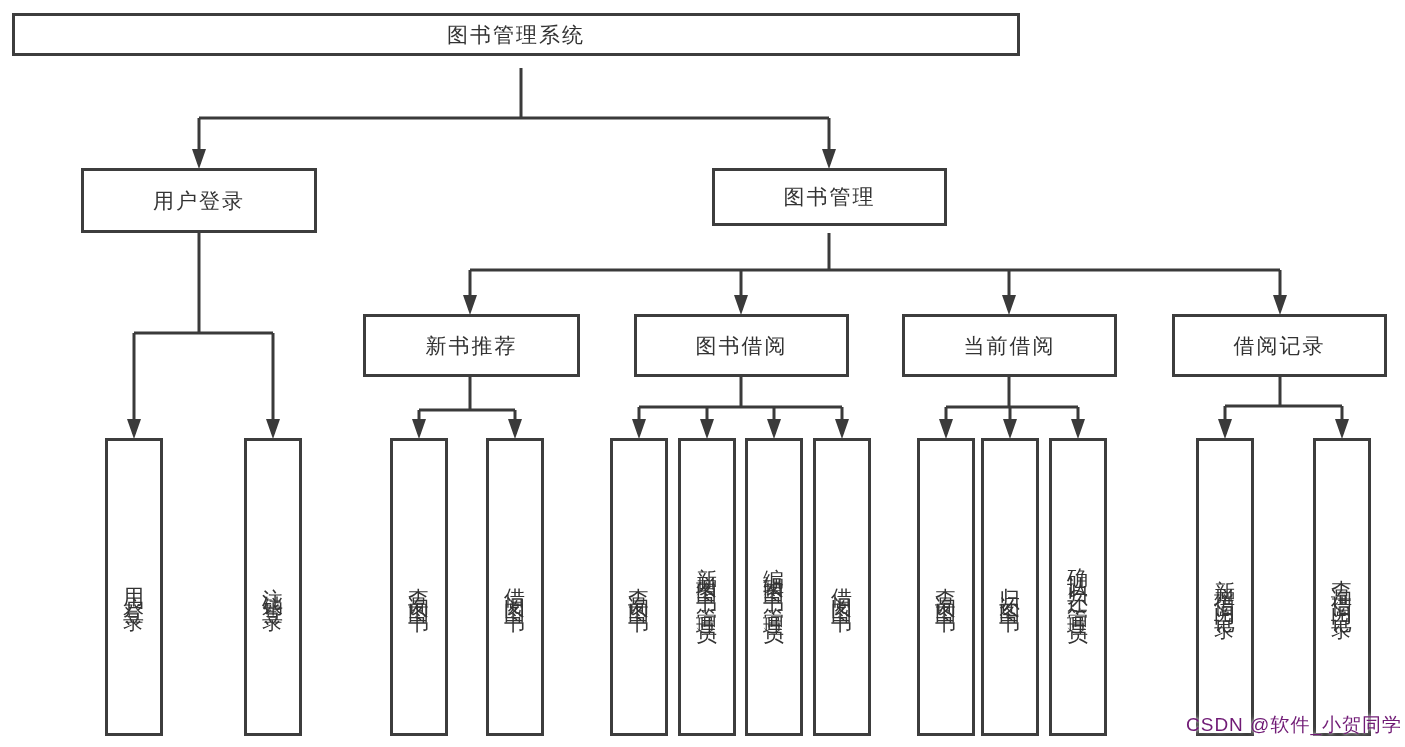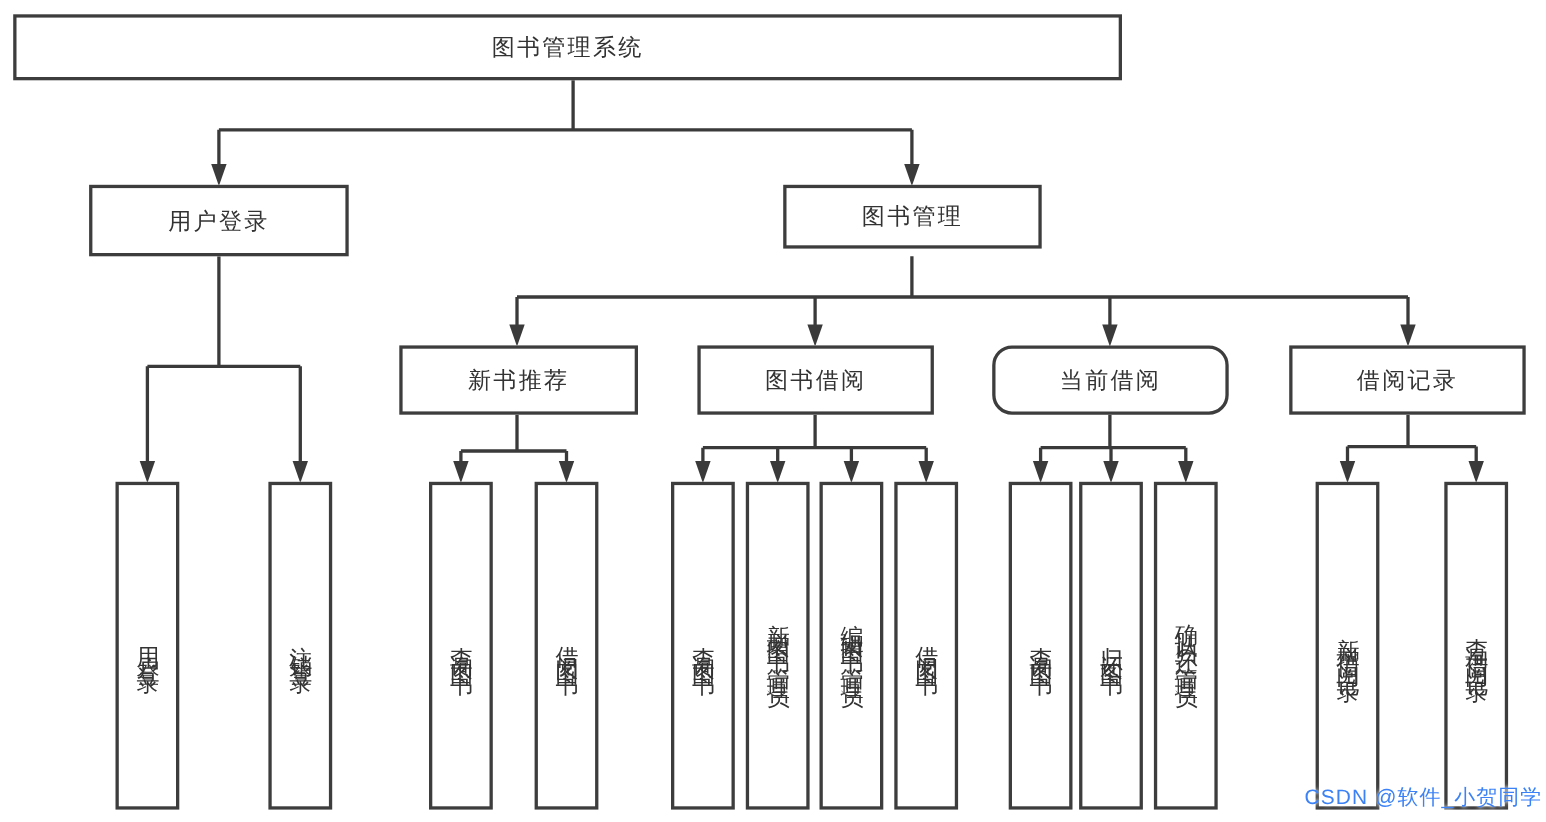--- a/index.html
+++ b/index.html
@@ -13,29 +13,29 @@
     display:flex;align-items:center;justify-content:center;
   }
   .h-node{font-size:21px;letter-spacing:2px;}
   .v-node{font-size:21px;}
   .v-node .vtext{
     writing-mode:vertical-rl;text-orientation:mixed;letter-spacing:8px;
     line-height:1;white-space:nowrap;
   }
   .watermark{
     position:absolute;left:1186px;top:712px;font-size:19px;letter-spacing:1px;
-    color:#3b82f6;text-shadow:0 0 3px #ffffff,0 0 6px #ffffff;white-space:nowrap;
+    color:#701a75;text-shadow:0 0 3px #ffffff,0 0 6px #ffffff;white-space:nowrap;
   }
   
-  .n-root{left:12px;top:13px;width:1008px;height:60px;}
+  .n-root{left:12px;top:13px;width:1008px;height:43px;}
   .n-user-login{left:81px;top:168px;width:236px;height:65px;}
   .n-book-mgmt{left:712px;top:168px;width:235px;height:58px;}
   .n-newbook{left:363px;top:314px;width:217px;height:63px;align-items:center;}
   .n-borrowmod{left:634px;top:314px;width:215px;height:63px;}
-  .n-current{left:902px;top:314px;width:215px;height:63px;border-radius:18px;}
+  .n-current{left:902px;top:314px;width:215px;height:63px;}
   .n-records{left:1172px;top:314px;width:215px;height:63px;}
   .leaf{top:438px;width:58px;height:298px;}
   .l-ul1{left:105px;} .l-ul2{left:244px;}
   .l-nb1{left:390px;} .l-nb2{left:486px;}
   .l-bb1{left:610px;} .l-bb2{left:678px;} .l-bb3{left:745px;} .l-bb4{left:813px;}
   .l-cb1{left:917px;} .l-cb2{left:981px;} .l-cb3{left:1049px;}
   .l-br1{left:1196px;} .l-br2{left:1313px;}
 </style>
 </head>
 <body>

